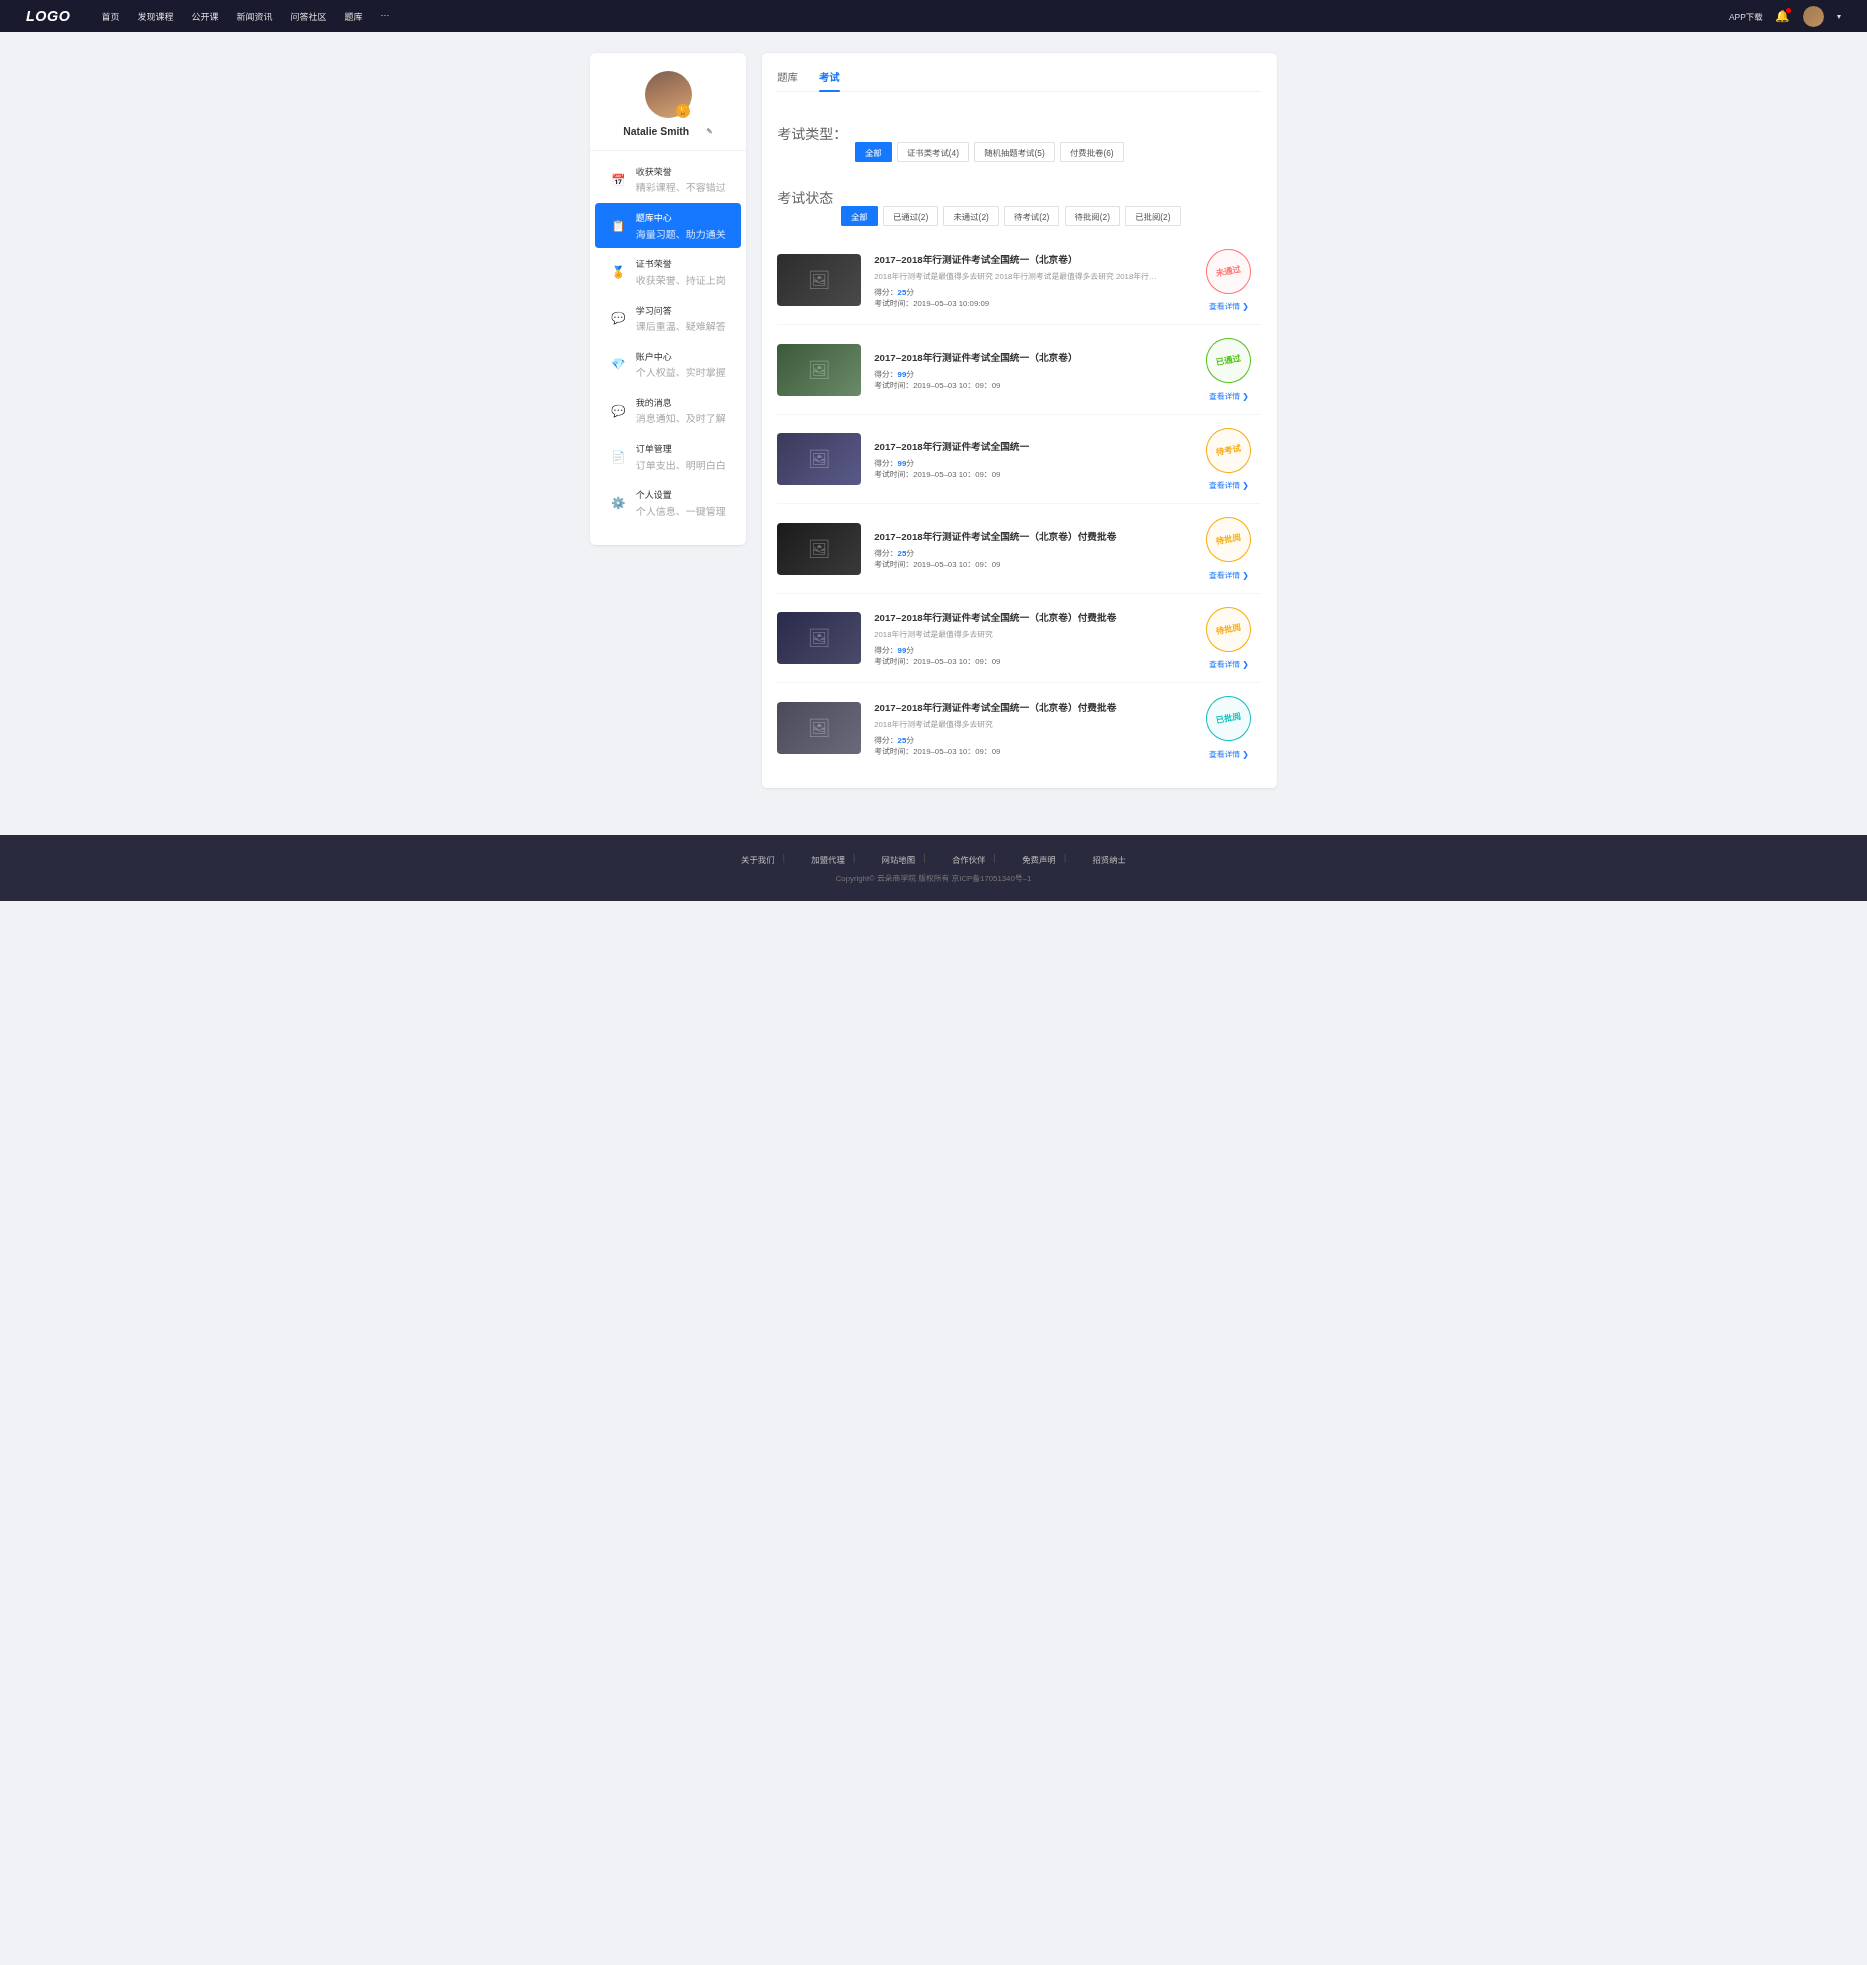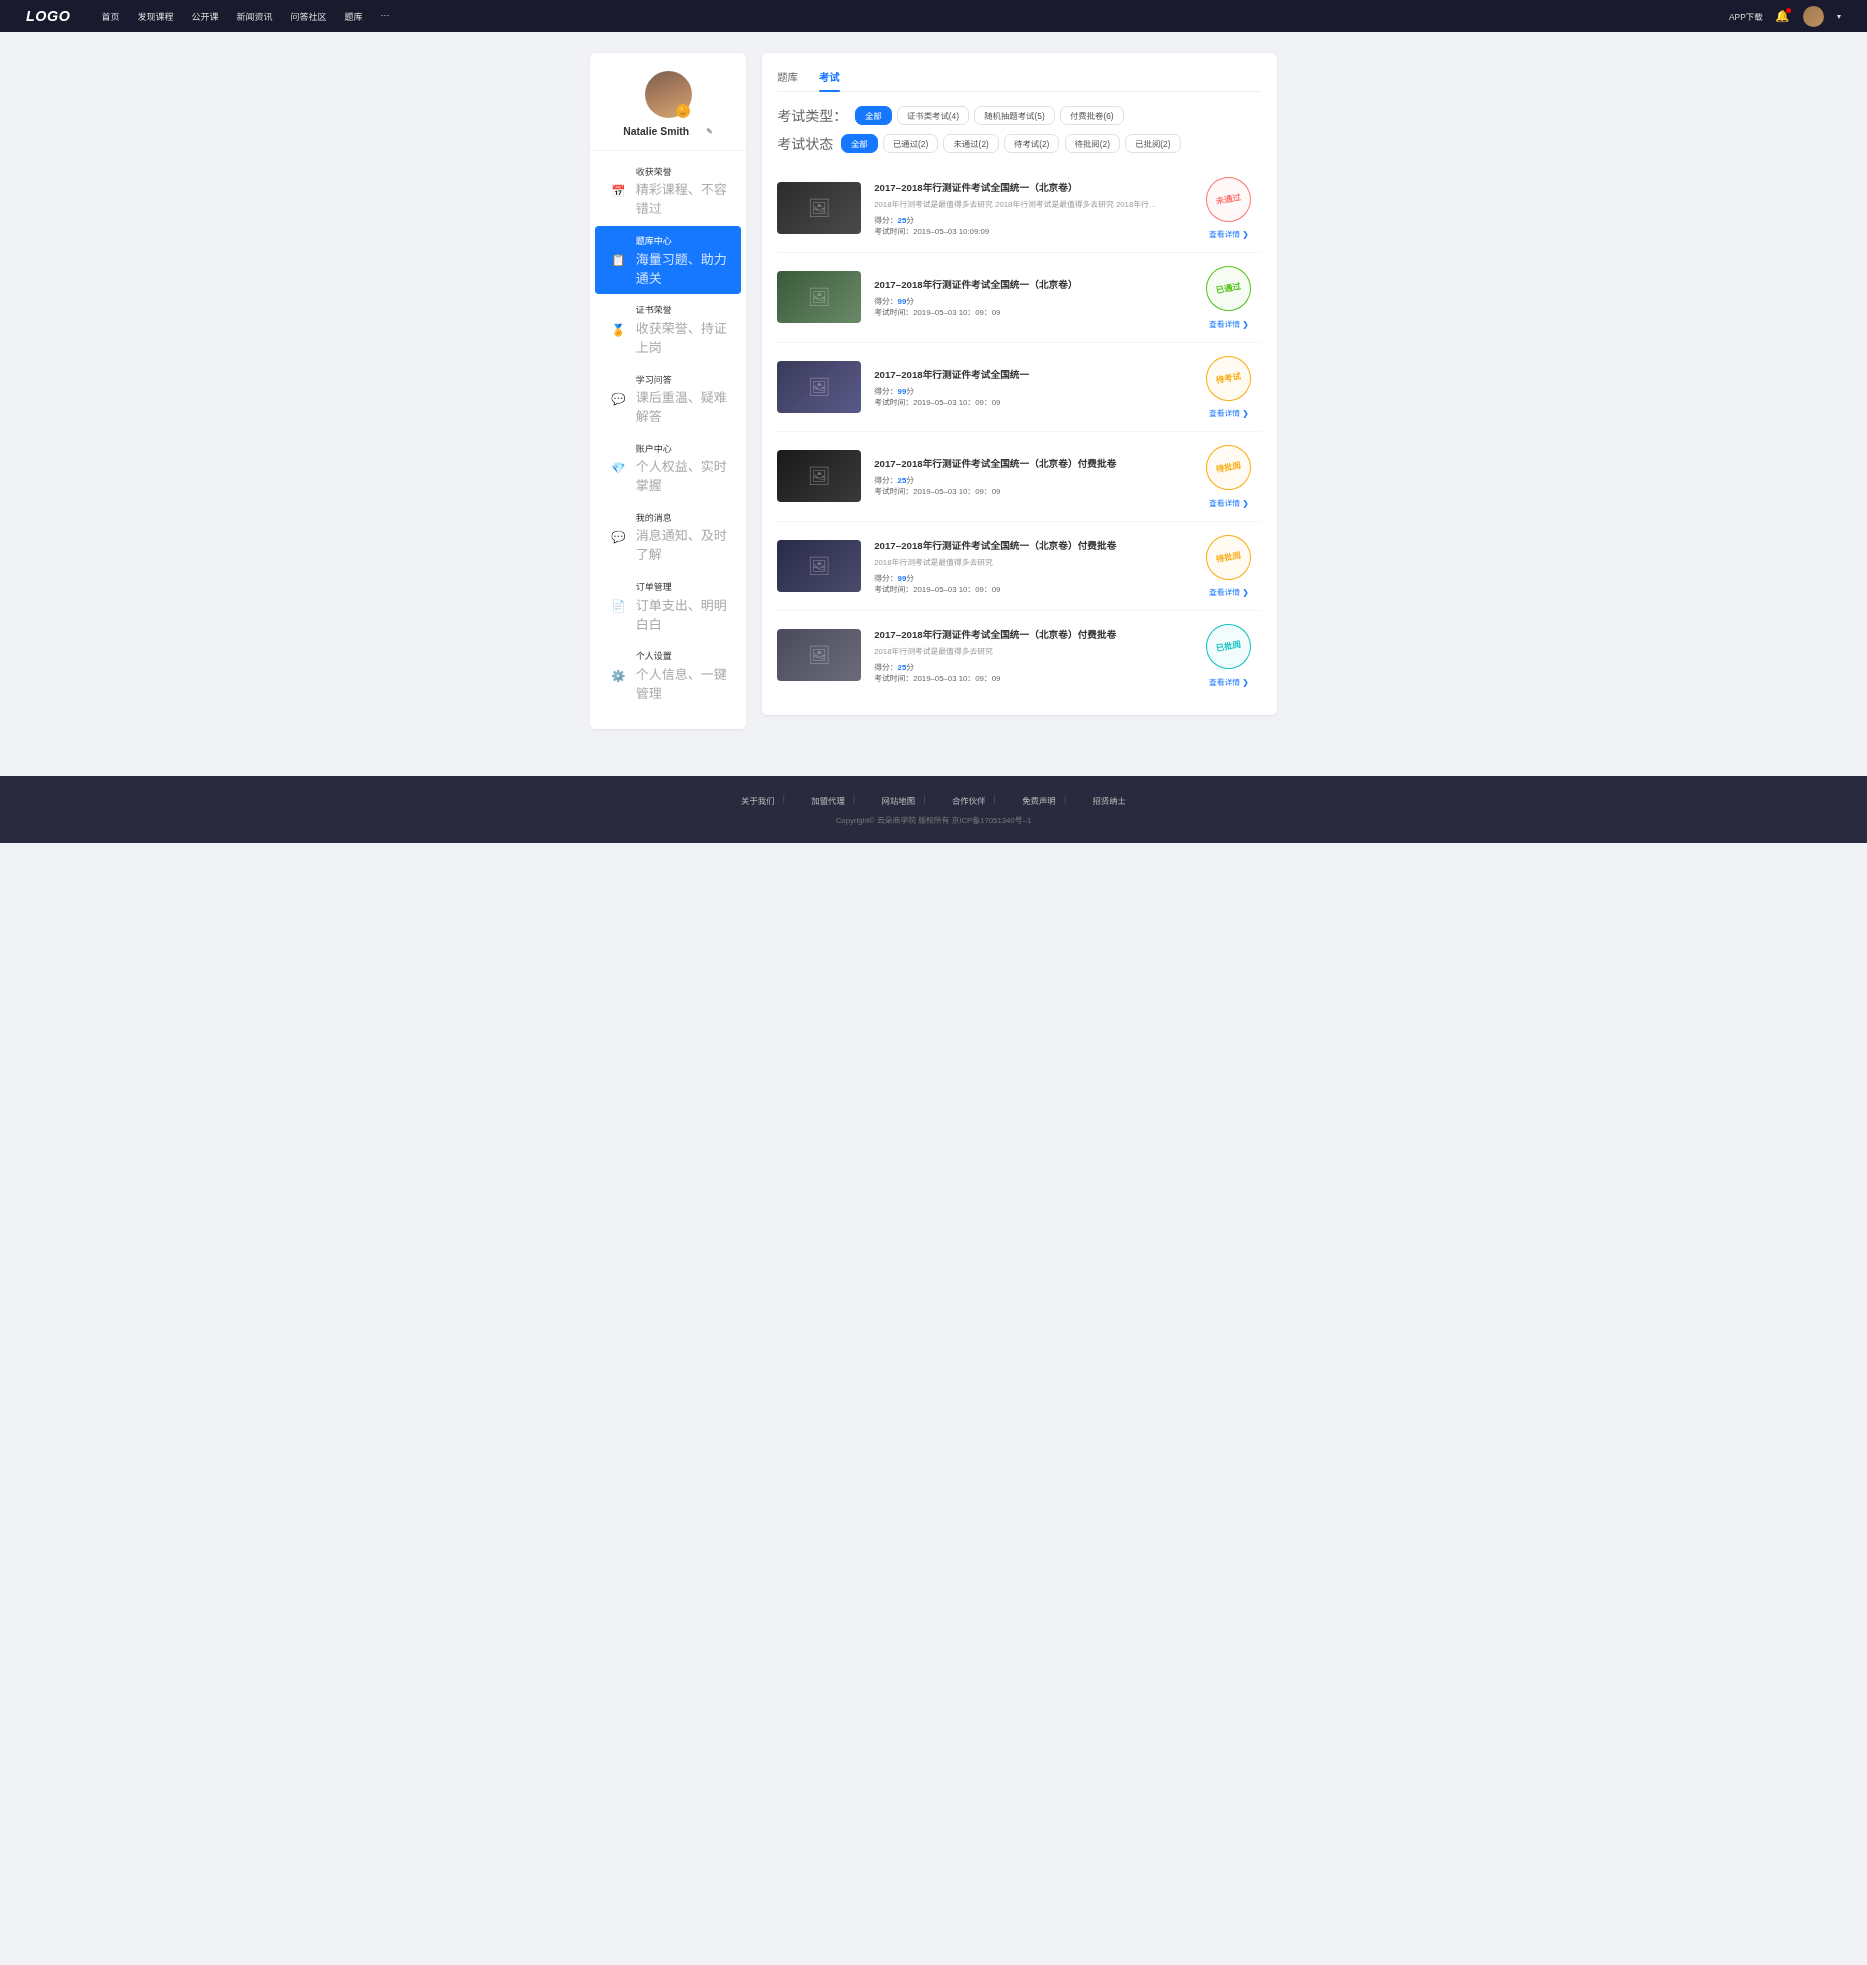--- a/index.html
+++ b/index.html
@@ -164,21 +164,21 @@
       height: 21px;
       display: flex;
       align-items: center;
       justify-content: center;
       font-size: 11.7px;
       color: #888;
       flex-shrink: 0;
     }
     .sidebar-item-text { margin-left: 6.5px; }
     .sidebar-item-title { font-size: 9px; color: #333; font-weight: 500; }
-    .sidebar-item-sub { font-size: 13px; color: #aaa; margin-top: 1.3px; }
+    .sidebar-item-sub { font-size: 10px; color: #aaa; margin-top: 1.3px; }
 
     
     .content {
       flex: 1;
       background: white;
       border-radius: 5.2px;
       box-shadow: 0 0.6px 2.6px rgba(0,0,0,0.08);
       padding: 15.6px;
       min-height: 454px;
     }
@@ -220,26 +220,27 @@
       margin-bottom: 7.8px;
       flex-wrap: wrap;
     }
     .filter-label {
       font-size: 14px;
       color: #666;
       white-space: nowrap;
     }
     .filter-tag {
       padding: 2.6px 9px;
-      border-radius: 7px;
+      border-radius: 1px;
       font-size: 8.4px;
       cursor: pointer;
       border: 0.6px solid #e0e0e0;
       background: white;
       color: #555;
+      margin-top: 37px;
     }
     .filter-tag.active {
       background: #1677ff;
       color: white;
       border-color: #1677ff;
     }
 
     
     .exam-list { margin-top: 10.4px; }
     .exam-item {

